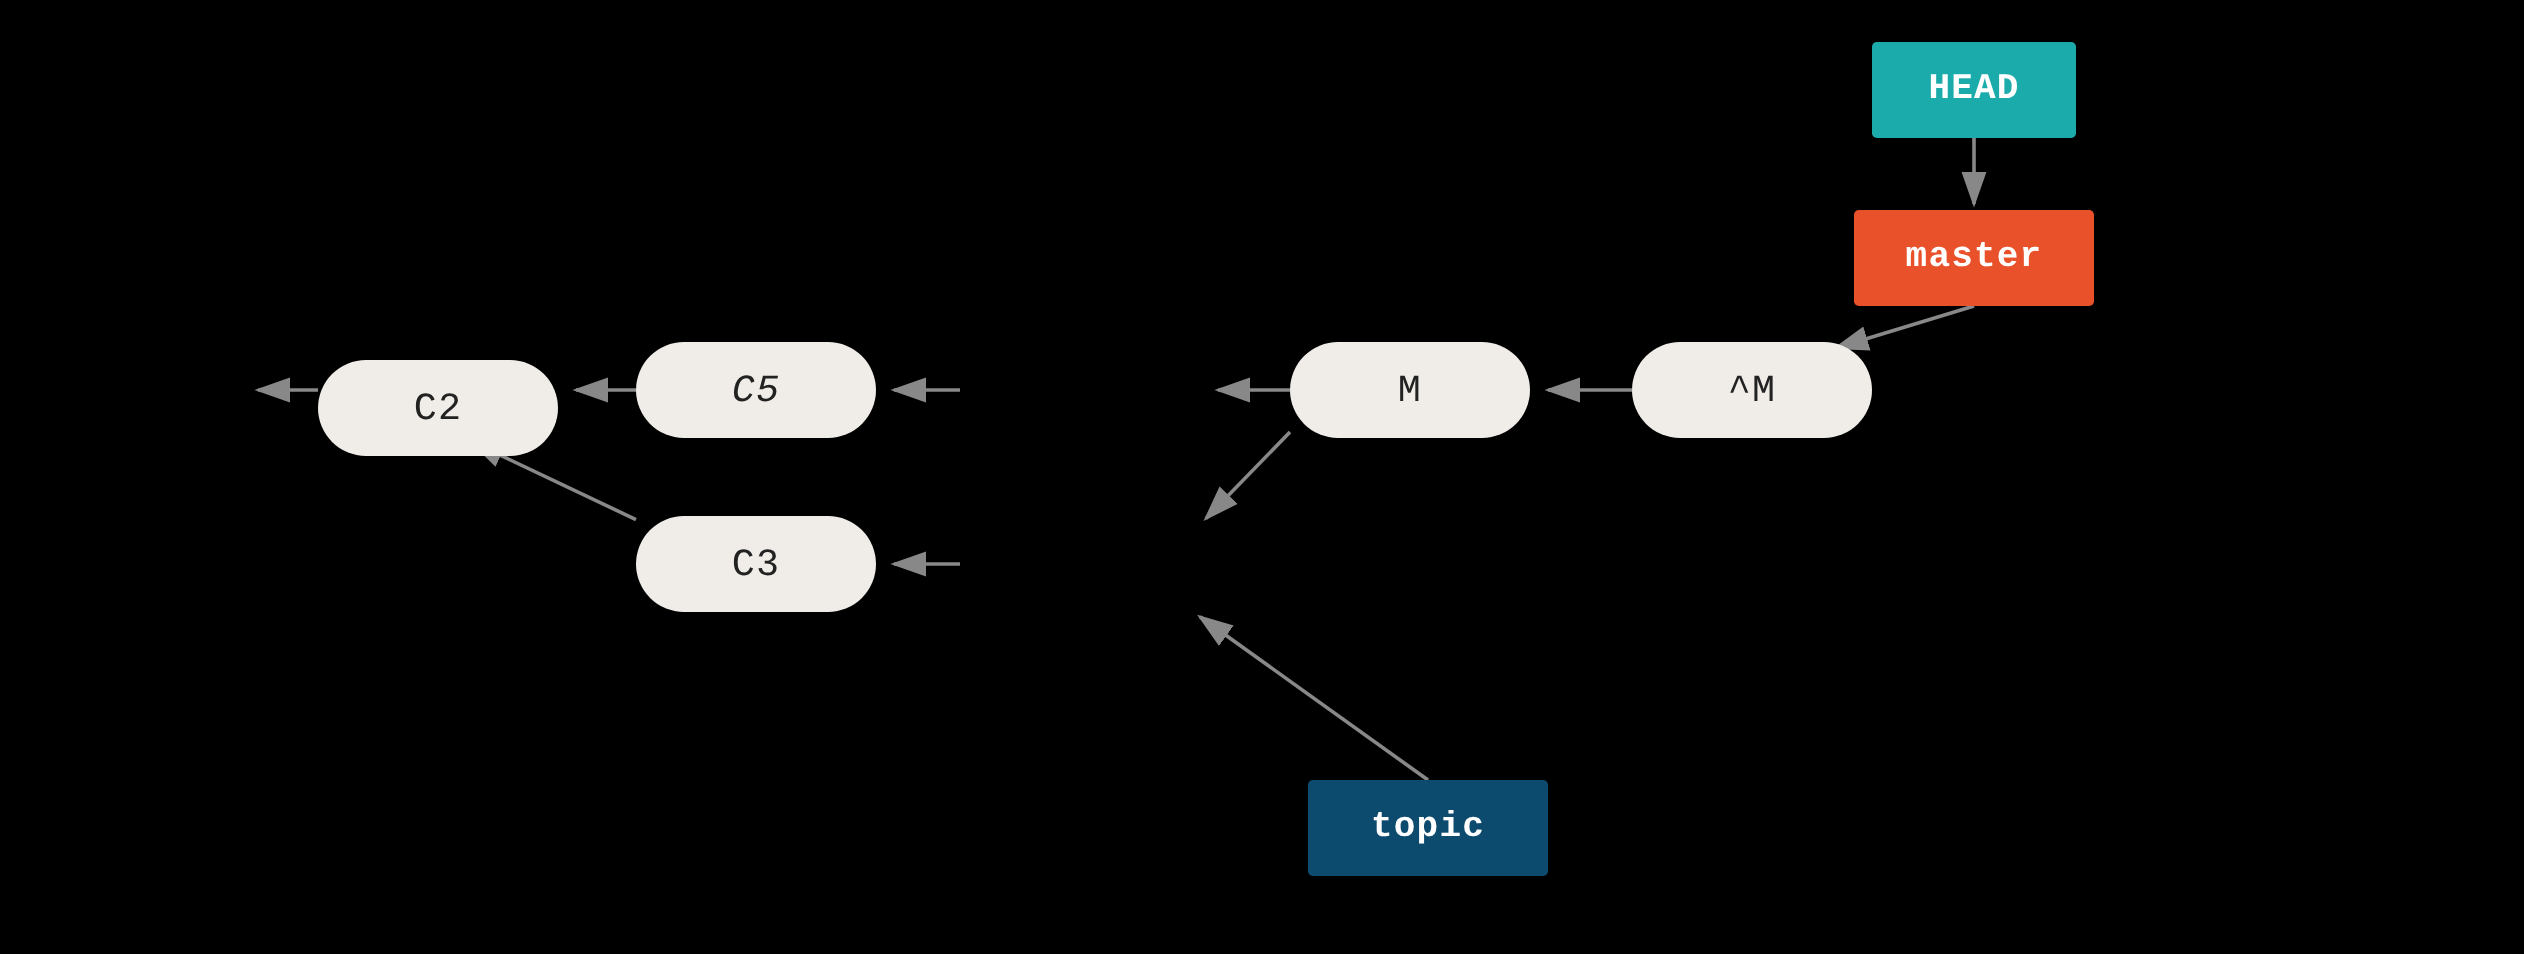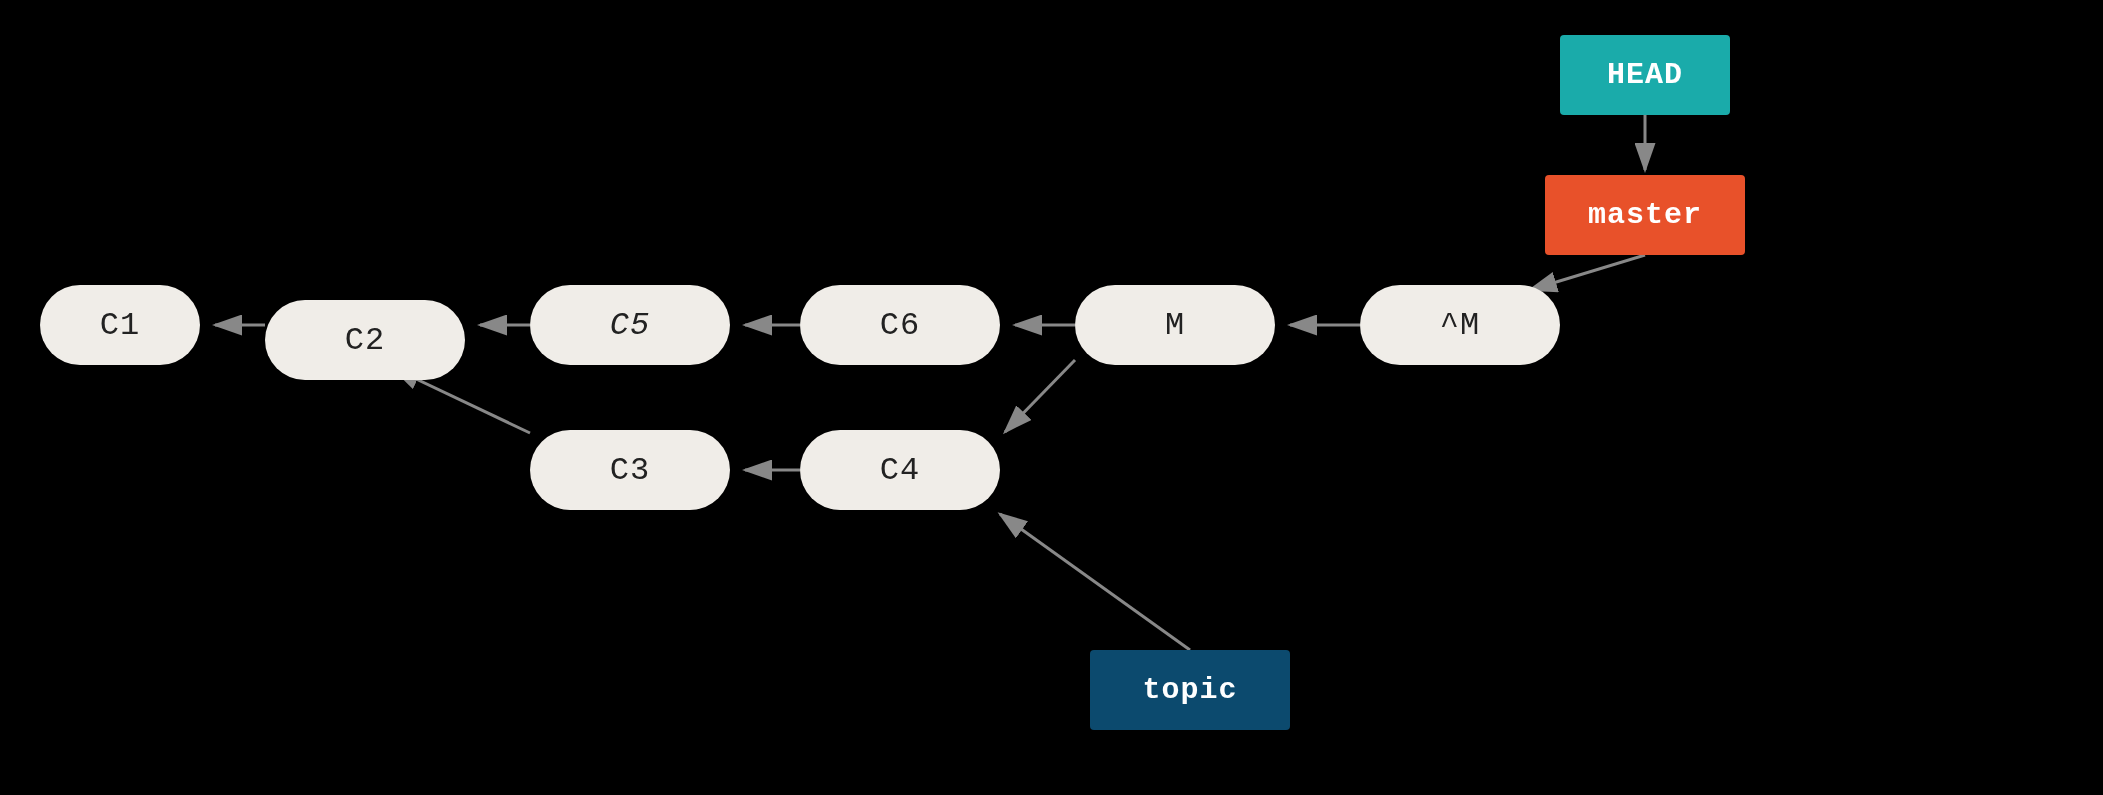--- a/index.html
+++ b/index.html
@@ -93,51 +93,42 @@
 
     <line x1="530" y1="433" x2="393" y2="368" stroke="#888" stroke-width="3" marker-end="url(#arrowhead)"></line>
 
     <line x1="1645" y1="115" x2="1645" y2="170" stroke="#888" stroke-width="3" marker-end="url(#arrowhead)"></line>
 
     <line x1="1645" y1="255" x2="1530" y2="290" stroke="#888" stroke-width="3" marker-end="url(#arrowhead)"></line>
 
     <line x1="1190" y1="650" x2="1000" y2="514" stroke="#888" stroke-width="3" marker-end="url(#arrowhead)"></line>
   </svg>
 
-  <div class="commit-node" style="left:40px; top:285px; width:160px; height:80px;">
-    <span>C1</span>
-  </div>
 
   <div class="commit-node" style="left:265px; top:285px; width:200px; height:80px;margin-top:15px;">
     <span>C2</span>
   </div>
 
   <div class="commit-node" style="left:530px; top:285px; width:200px; height:80px;font-style:italic;">
     <span>C5</span>
   </div>
 
-  <div class="commit-node" style="left:800px; top:285px; width:200px; height:80px;">
-    <span>C6</span>
-  </div>
 
   <div class="commit-node" style="left:1075px; top:285px; width:200px; height:80px;">
     <span>M</span>
   </div>
 
   <div class="commit-node" style="left:1360px; top:285px; width:200px; height:80px;">
     <span>^M</span>
   </div>
 
   <div class="commit-node" style="left:530px; top:430px; width:200px; height:80px;text-align:center;">
     <span>C3</span>
   </div>
 
-  <div class="commit-node" style="left:800px; top:430px; width:200px; height:80px;">
-    <span>C4</span>
-  </div>
 
   <div class="label-box head-box" style="left:1560px; top:35px; width:170px; height:80px;">
     <span>HEAD</span>
   </div>
 
   <div class="label-box master-box" style="left:1545px; top:175px; width:200px; height:80px;text-align:center;">
     <span>master</span>
   </div>
 
   <div class="label-box topic-box" style="left:1090px; top:650px; width:200px; height:80px;">

